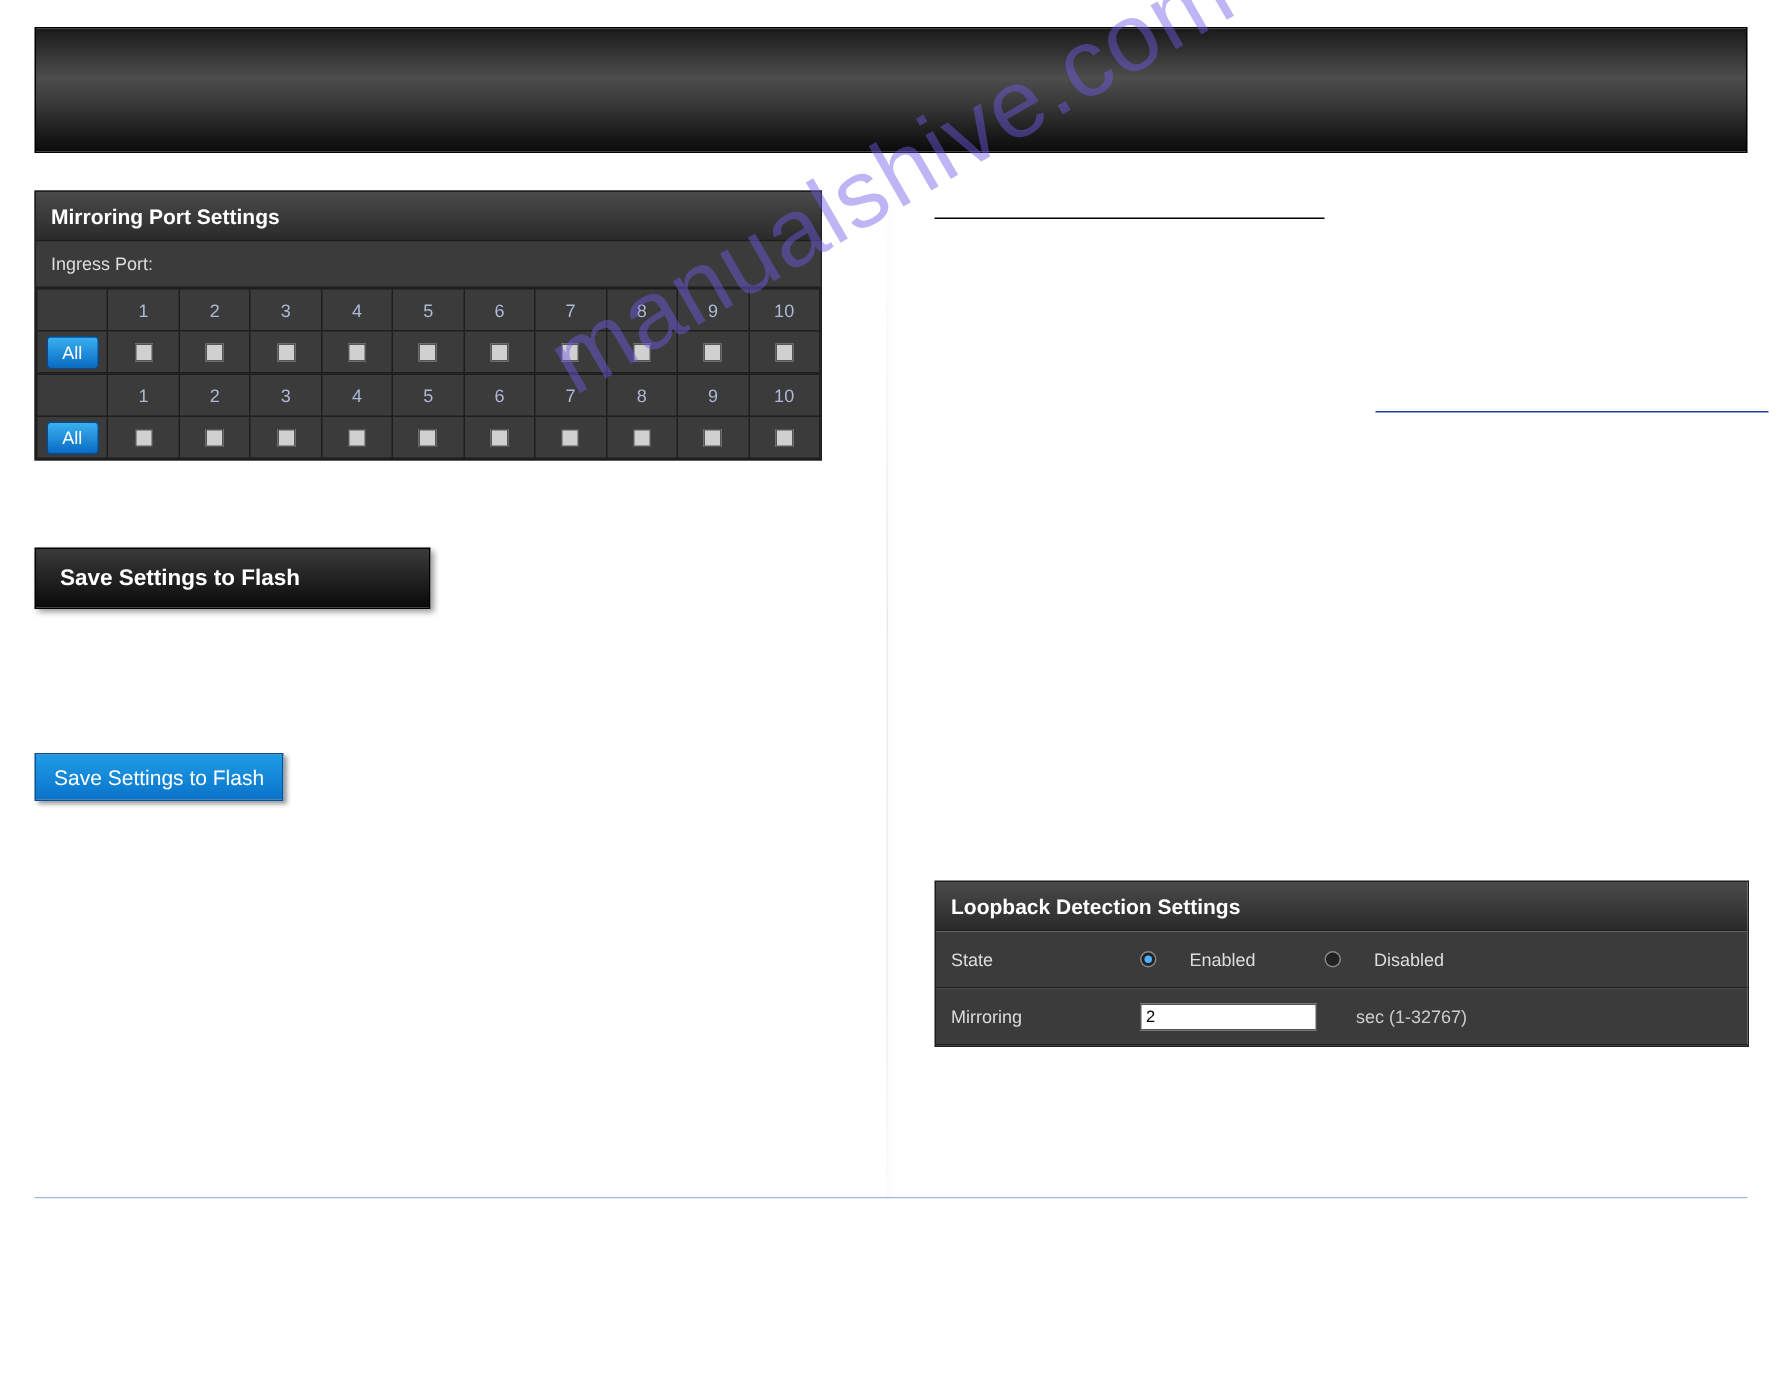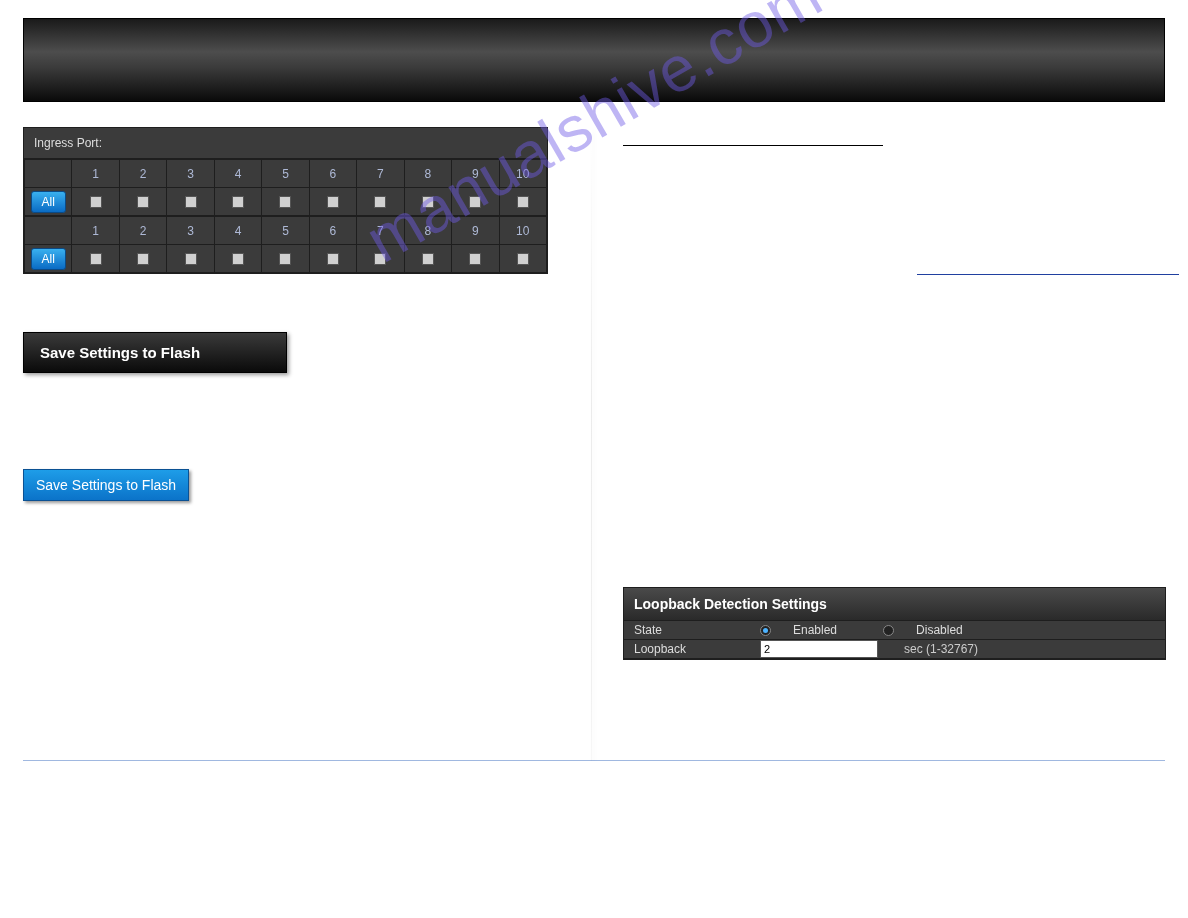--- a/index.html
+++ b/index.html
@@ -146,21 +146,21 @@
     color: #fff;
     padding: 8px 10px;
     background: linear-gradient(to bottom, #4a4a4a, #2a2a2a);
     border-bottom: 1px solid #1e1e1e;
   }
   .lp-row {
     display: flex;
     align-items: center;
     background: #3b3b3b;
     border-bottom: 1px solid #1e1e1e;
-    height: 19px;
+    height: 38px;
     font-size: 12px;
     color: #ddd;
   }
   .lp-label {
     width: 132px;
     padding-left: 10px;
   }
   .lp-value {
     flex: 1;
     display: flex;
@@ -220,20 +220,21 @@
 <body>
 
 <div class="banner"></div>
 
 <div class="watermark">manualshive.com</div>
 <div class="vsep"></div>
 
 <div class="content">
   <div class="col-left">
     <div class="panel">
+      <div class="panel-title">Mirroring Port Settings</div>
       <div class="sub-label">Ingress Port:</div>
       <table class="port-table">
         <tbody>
             <tr>
           <th></th>
           <th>1</th>
           <th>2</th>
           <th>3</th>
           <th>4</th>
           <th>5</th>
@@ -305,21 +306,21 @@
         <div class="lp-label">State</div>
         <div class="lp-value">
           <span class="radio selected"></span>
           <span>Enabled</span>
           <span style="width:6px"></span>
           <span class="radio"></span>
           <span>Disabled</span>
         </div>
       </div>
       <div class="lp-row">
-        <div class="lp-label">Loopback</div>
+        <div class="lp-label">Mirroring</div>
         <div class="lp-value">
           <input class="lp-input" value="2" style="">
           <span class="lp-hint">sec (1-32767)</span>
         </div>
       </div>
     </div>
   </div>
 </div>
 
 <div class="footer-line"></div>

